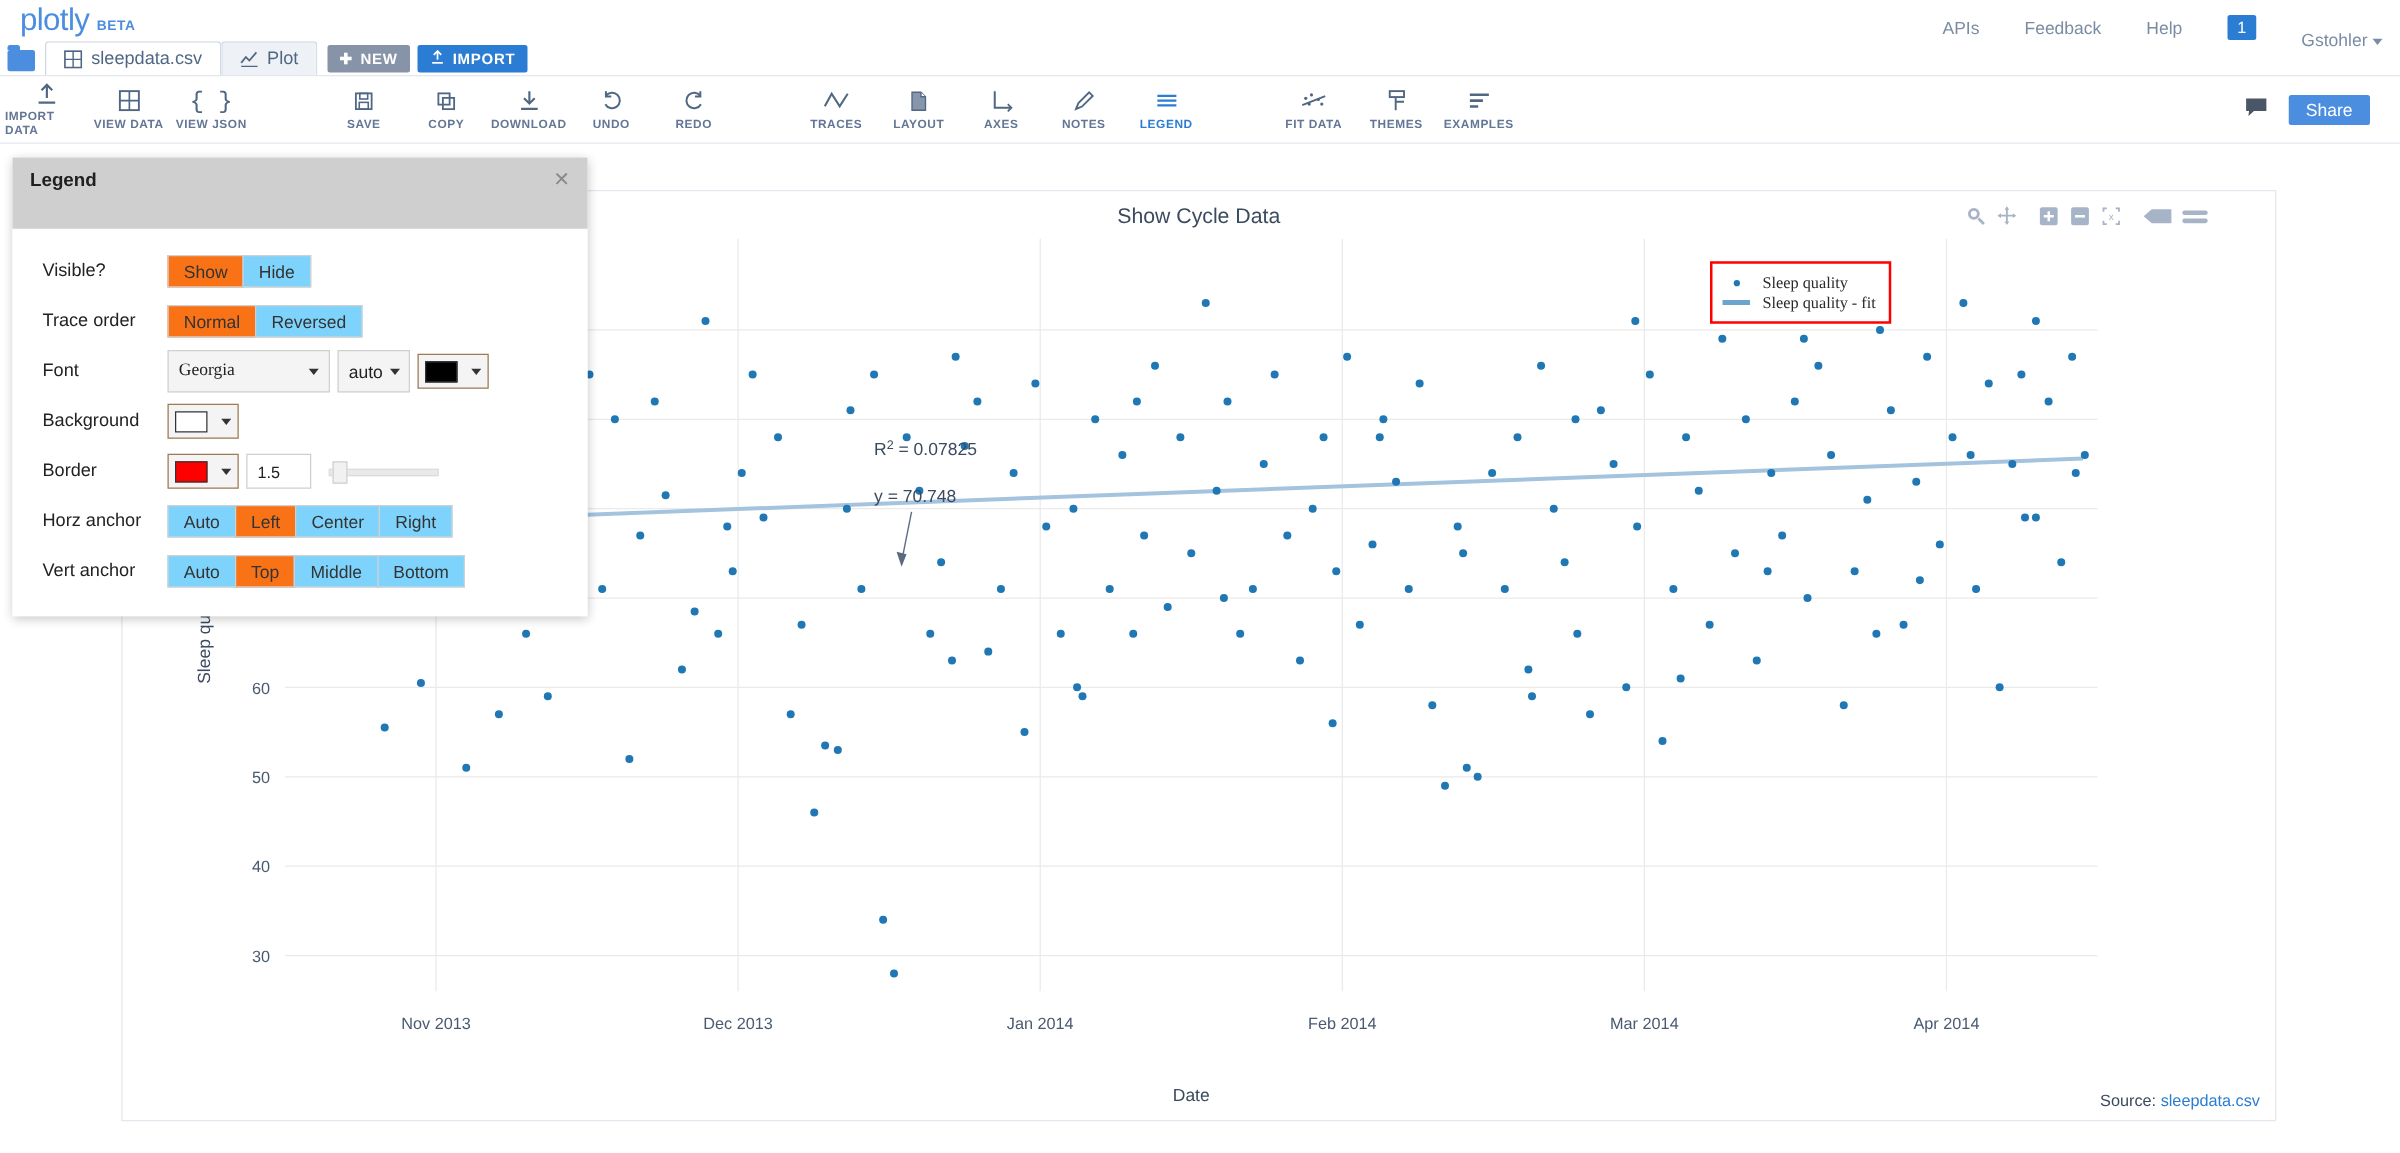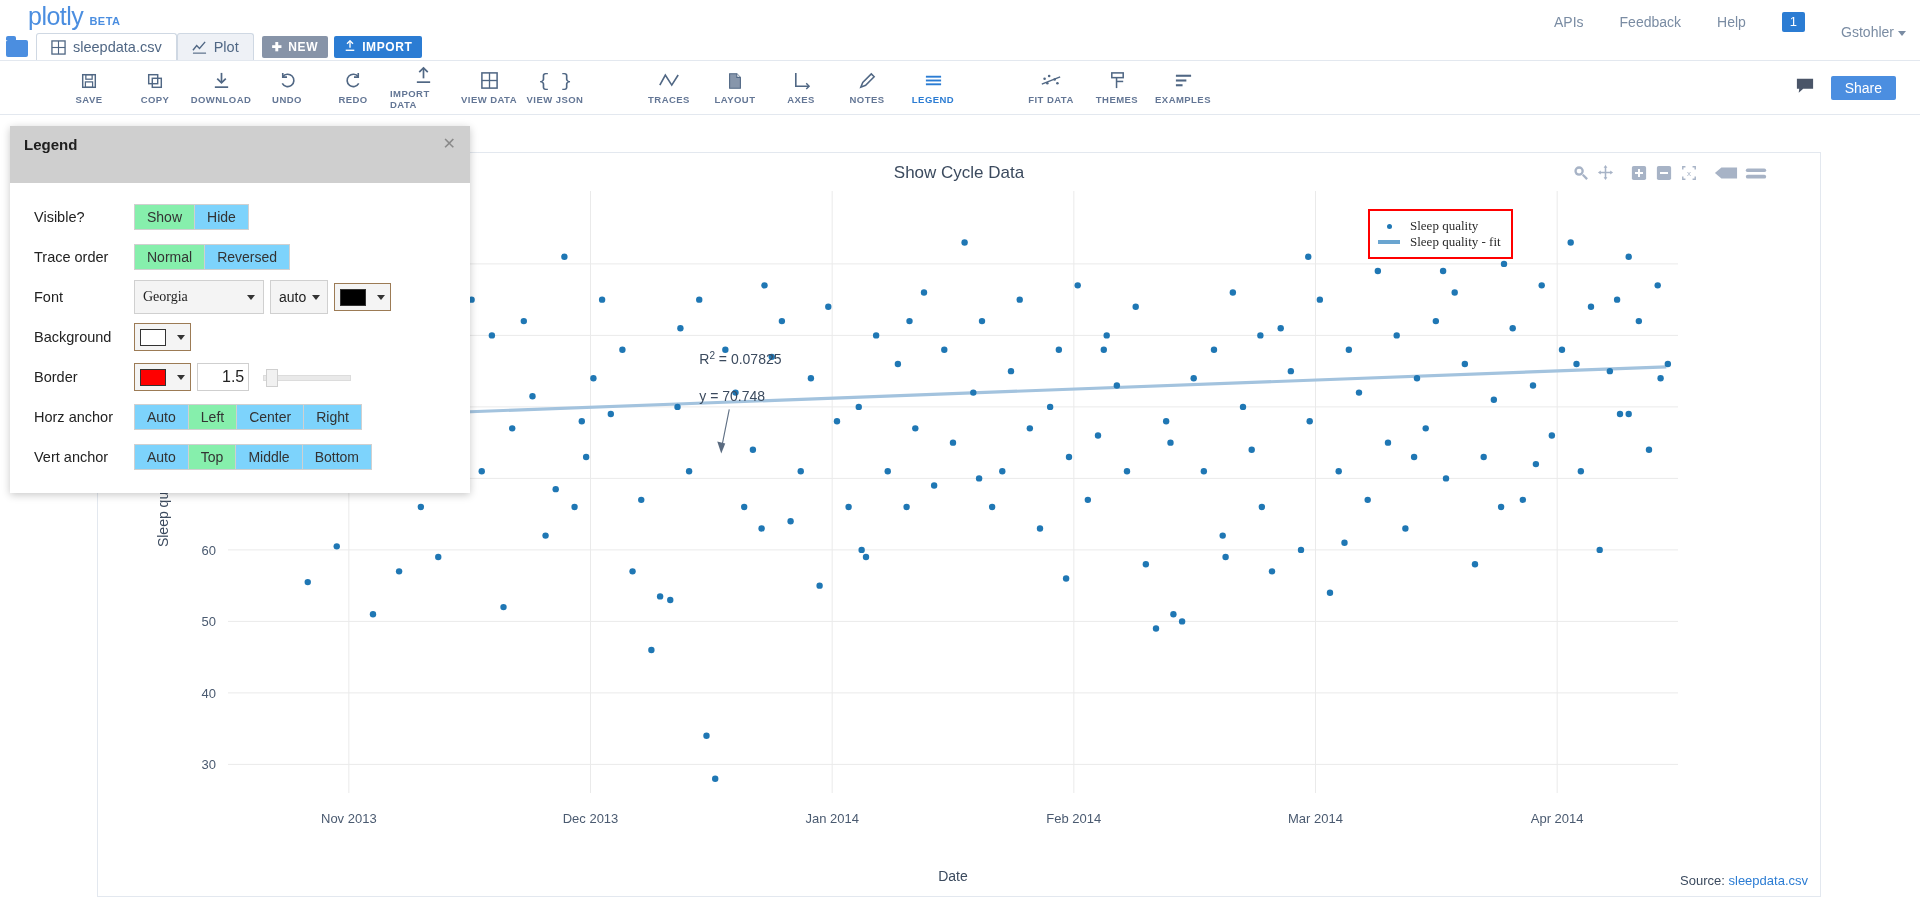--- a/index.html
+++ b/index.html
@@ -7,21 +7,21 @@
   body {
     width:1920px; height:922px;
     background:#ffffff;
     font-family:"Liberation Sans", sans-serif;
     font-size:14px; color:#506784;
     overflow:hidden; position:relative;
   }
 
   
   #topnav { height:30px; position:relative; }
-  #brand { position:absolute; left:28px; top:2px; display:flex; align-items:baseline; gap:6px; }
+  #brand { position:absolute; left:16px; top:2px; display:flex; align-items:baseline; gap:6px; }
   #brand .logo { font-size:25px; color:#4b8ee0; letter-spacing:-0.5px; font-weight:400; }
   #brand .beta { font-size:11px; color:#4b8ee0; font-weight:700; letter-spacing:0.5px; }
   #navright { position:absolute; right:14px; top:4px; display:flex; align-items:center; gap:36px; }
   #navright .nav-link { color:#7a8ca3; font-size:14px; cursor:pointer; }
   #navright .badge {
     background:#2b7cd3; color:#fff; font-size:13px;
     padding:1px 8px; border-radius:2px; line-height:18px;
   }
   #navright .user { color:#7a8ca3; font-size:14px; cursor:pointer;margin-top:20px; }
   .caret-dn { display:inline-block; width:0;height:0;
@@ -129,39 +129,39 @@
   #lp-body { padding:14px 0 16px 0; background:#fff; }
   .lp-row { display:flex; align-items:center; height:40px; padding-left:24px; }
   .lp-label { width:100px; font-size:14.5px; color:#222; font-family:"Liberation Sans",sans-serif;}
   .seg { display:flex; }
   .seg .sgi {
     border:1px solid #d0d0d0; background:#7dd3fc; color:#333;
     padding:4px 12px; font-size:14px; cursor:pointer; margin-left:-1px;
     font-family:"Liberation Sans",sans-serif;
   }
   .seg .sgi:first-child { margin-left:0; }
-  .seg .sgi.sel { background:#86efac;text-align:center; }
+  .seg .sgi.sel { background:#f97316;text-align:center; }
   .fsel {
     border:1px solid #d0d0d0; background:#f4f4f4; height:32px;
     display:flex;align-items:center;justify-content:space-between;
     padding:16px 8px; cursor:pointer; font-size:14px; color:#222;
   }
   #font-family-select { width:130px; font-family:"Liberation Serif", serif; }
   #font-size-select { width:58px; margin-left:6px; font-family:"Liberation Sans",sans-serif;}
   .tri { width:0;height:0;border-left:4px solid transparent;border-right:4px solid transparent;
     border-top:5px solid #333; margin-left:6px;}
   .cpick {
     border:1px solid #9c7b55; background:#f4f4f4; height:28px;
     display:flex;align-items:center; gap:5px; padding:0 5px; cursor:pointer; margin-left:6px;
   }
   .cpick .swatch { width:26px;height:17px;border:1px solid #333; display:block;}
   .numin {
     border:1px solid #cfcfcf; background:#fff; height:28px; width:52px;
-    margin-left:6px; display:flex;align-items:center;padding:0 24px;
-    font-size:16px;color:#222; font-family:"Liberation Sans",sans-serif;
+    margin-left:6px; display:flex;align-items:center;padding:0 8px;
+    font-size:13px;color:#222; font-family:"Liberation Sans",sans-serif;
   }
   .slider { margin-left:14px; width:88px; height:28px; position:relative; cursor:pointer;}
   .slider .track { position:absolute; top:12px; left:0; width:88px; height:6px;
     background:#e9e9e9; border:1px solid #dcdcdc;}
   .slider .knob { position:absolute; top:6px; left:3px; width:12px;height:18px;
     background:#f1f1f1; border:1px solid #cfcfcf;}
 </style>
 </head>
 <body>
 
@@ -213,20 +213,47 @@
           <polyline points="7,1 7,9" stroke="#fff" stroke-width="1.6" fill="none"></polyline>
           <polyline points="3.5,4.5 7,1 10.5,4.5" stroke="#fff" stroke-width="1.6" fill="none"></polyline>
           <line x1="2" y1="12" x2="12" y2="12" stroke="#fff" stroke-width="1.6"></line>
         </svg>
     </span>
     <span>IMPORT</span>
   </div>
 </div>
 
 <div id="toolbar">
+  <div class="tgroup" style="margin-left:4px">
+    <div class="titem">
+      <span class="glyph">
+        <svg viewBox="0 0 20 20" width="19" height="19">
+            <polyline points="10,2 10,13" stroke="#506784" stroke-width="1.8" fill="none"></polyline>
+            <polyline points="5.5,6.5 10,2 14.5,6.5" stroke="#506784" stroke-width="1.8" fill="none"></polyline>
+            <line x1="3" y1="17" x2="17" y2="17" stroke="#506784" stroke-width="1.8"></line>
+          </svg>
+      </span>
+      <span class="tlabel">IMPORT DATA</span>
+    </div>
+    <div class="titem">
+      <span class="glyph">
+        <svg viewBox="0 0 20 20" width="19" height="19">
+            <rect x="2" y="2" width="16" height="16" fill="none" stroke="#506784" stroke-width="1.6"></rect>
+            <line x1="2" y1="10" x2="18" y2="10" stroke="#506784" stroke-width="1.4"></line>
+            <line x1="10" y1="2" x2="10" y2="18" stroke="#506784" stroke-width="1.4"></line>
+          </svg>
+      </span>
+      <span class="tlabel">VIEW DATA</span>
+    </div>
+    <div class="titem">
+      <span class="glyph" style="font-size:19px;color:#506784;font-family:'Liberation Mono',monospace;">{ }</span>
+      <span class="tlabel">VIEW JSON</span>
+    </div>
+  </div>
+
   <div class="tgroup" style="margin-left:56px">
     <div class="titem">
       <span class="glyph">
         <svg viewBox="0 0 20 20" width="18" height="18">
             <rect x="3" y="3" width="14" height="14" fill="none" stroke="#506784" stroke-width="1.6"></rect>
             <rect x="6.5" y="3" width="7" height="5" fill="none" stroke="#506784" stroke-width="1.4"></rect>
             <rect x="6" y="11" width="8" height="6" fill="none" stroke="#506784" stroke-width="1.4"></rect>
           </svg>
       </span>
       <span class="tlabel">SAVE</span>
@@ -260,47 +287,20 @@
       <span class="tlabel">UNDO</span>
     </div>
     <div class="titem">
       <span class="glyph">
         <svg viewBox="0 0 20 20" width="19" height="19">
             <path d="M15,6 A6.5,6.5 0 1 0 15.5,13" fill="none" stroke="#506784" stroke-width="1.7"></path>
             <polyline points="15,2 15,6.5 10.5,6.5" fill="none" stroke="#506784" stroke-width="1.7"></polyline>
           </svg>
       </span>
       <span class="tlabel">REDO</span>
-    </div>
-  </div>
-
-  <div class="tgroup" style="margin-left:4px">
-    <div class="titem">
-      <span class="glyph">
-        <svg viewBox="0 0 20 20" width="19" height="19">
-            <polyline points="10,2 10,13" stroke="#506784" stroke-width="1.8" fill="none"></polyline>
-            <polyline points="5.5,6.5 10,2 14.5,6.5" stroke="#506784" stroke-width="1.8" fill="none"></polyline>
-            <line x1="3" y1="17" x2="17" y2="17" stroke="#506784" stroke-width="1.8"></line>
-          </svg>
-      </span>
-      <span class="tlabel">IMPORT DATA</span>
-    </div>
-    <div class="titem">
-      <span class="glyph">
-        <svg viewBox="0 0 20 20" width="19" height="19">
-            <rect x="2" y="2" width="16" height="16" fill="none" stroke="#506784" stroke-width="1.6"></rect>
-            <line x1="2" y1="10" x2="18" y2="10" stroke="#506784" stroke-width="1.4"></line>
-            <line x1="10" y1="2" x2="10" y2="18" stroke="#506784" stroke-width="1.4"></line>
-          </svg>
-      </span>
-      <span class="tlabel">VIEW DATA</span>
-    </div>
-    <div class="titem">
-      <span class="glyph" style="font-size:19px;color:#506784;font-family:'Liberation Mono',monospace;">{ }</span>
-      <span class="tlabel">VIEW JSON</span>
     </div>
   </div>
 
   <div class="tgroup" style="margin-left:48px">
     <div class="titem">
       <span class="glyph">
         <svg viewBox="0 0 24 20" width="22" height="19">
             <polyline points="2,15 8,4 15,15 22,4" fill="none" stroke="#506784" stroke-width="1.8"></polyline>
           </svg>
       </span>

